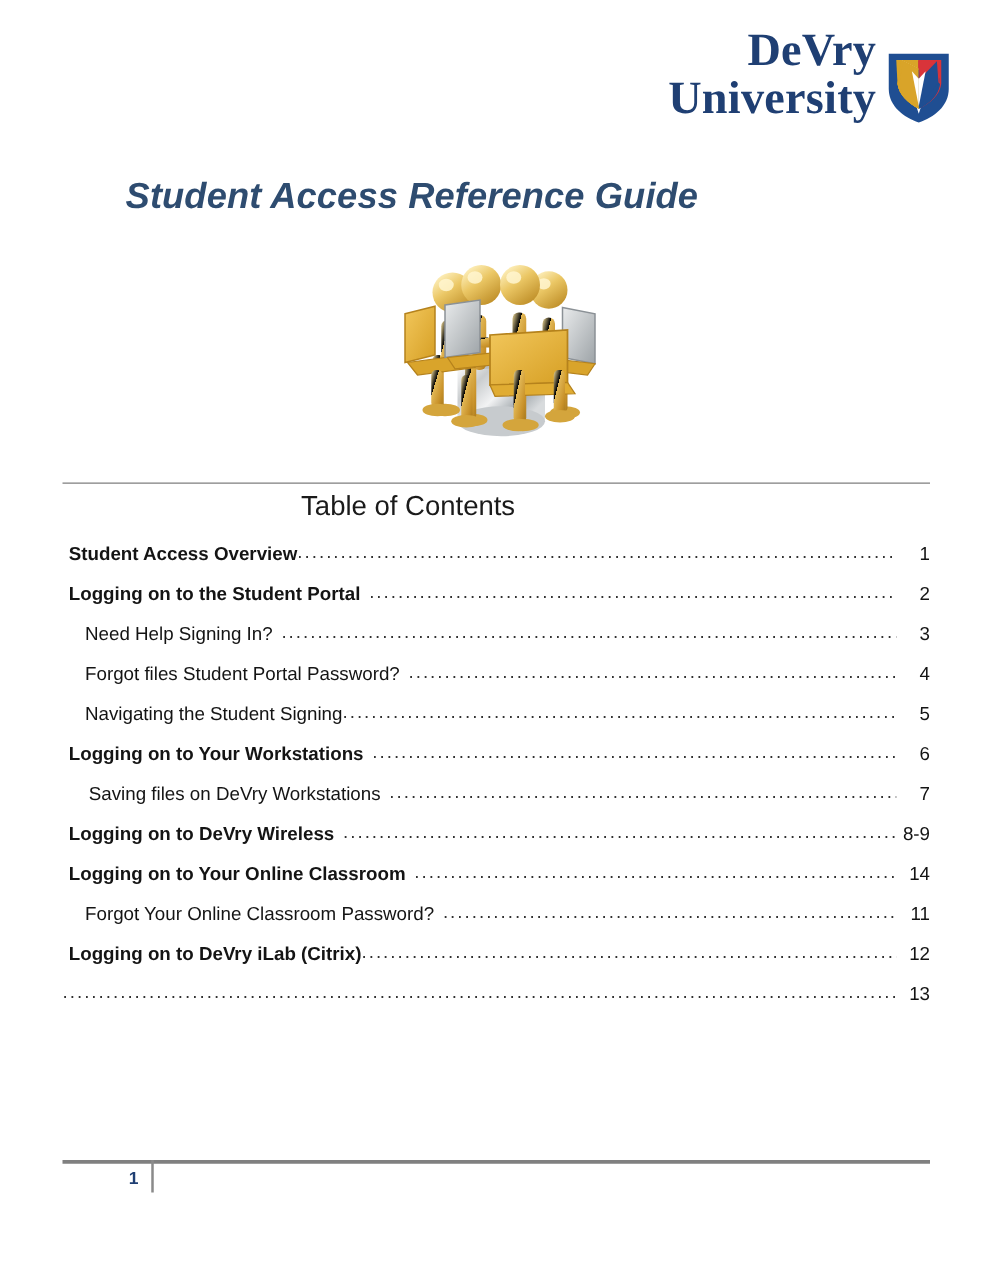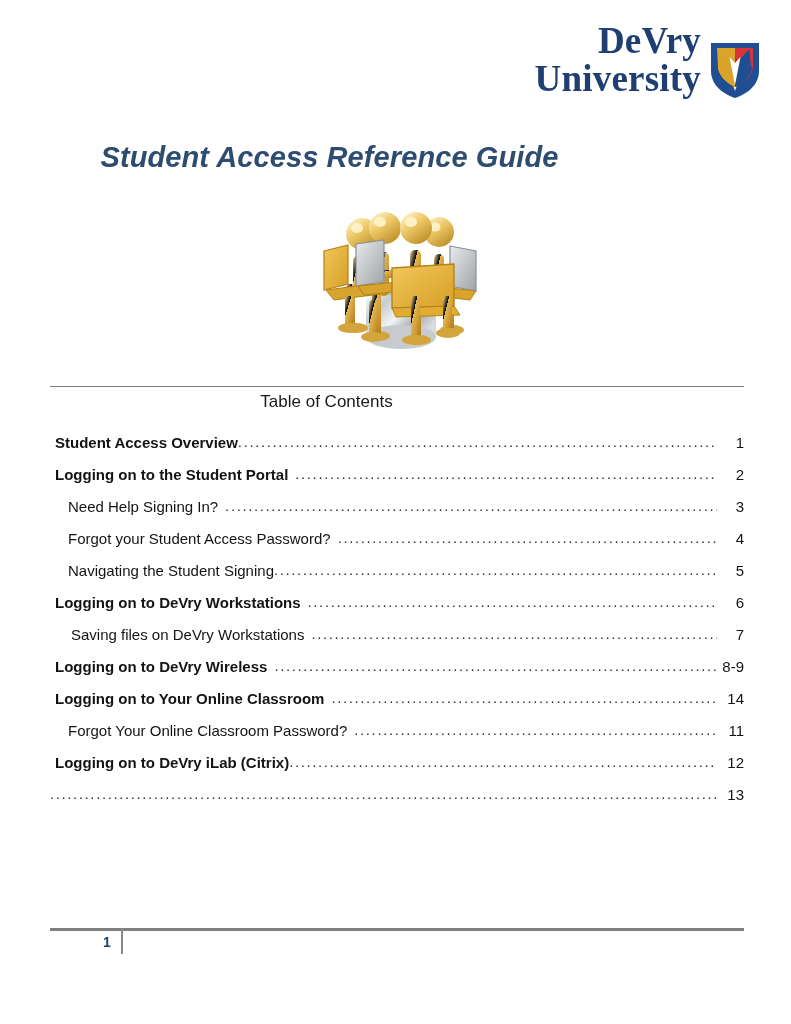--- a/index.html
+++ b/index.html
@@ -84,21 +84,21 @@
     width: 694px;
     height: 1px;
     background: #7F7F7F;
   }
   .toc-heading {
     position: absolute;
     left: 0;
     top: 392px;
     width: 653px;
     text-align: center;
-    font-size: 17px;
+    font-size: 22px;
     color: #1a1a1a;
   }
 
   
   .toc {
     position: absolute;
     left: 50px;
     top: 433px;
     width: 694px;
   }
@@ -345,35 +345,35 @@
     </div>
 
     <div class="toc-row level2">
       <span class="toc-label">Need Help Signing In?</span>
       <span class="toc-gap"></span>
       <span class="toc-dots"></span>
       <span class="toc-page">3</span>
     </div>
 
     <div class="toc-row level2">
-      <span class="toc-label">Forgot your Student Access Password?</span>
+      <span class="toc-label">Forgot files Student Portal Password?</span>
       <span class="toc-gap"></span>
       <span class="toc-dots"></span>
       <span class="toc-page">4</span>
     </div>
 
     <div class="toc-row level2">
       <span class="toc-label">Navigating the Student Signing</span>
       <span class="toc-gap nogap"></span>
       <span class="toc-dots"></span>
       <span class="toc-page">5</span>
     </div>
 
     <div class="toc-row level1">
-      <span class="toc-label">Logging on to DeVry Workstations</span>
+      <span class="toc-label">Logging on to Your Workstations</span>
       <span class="toc-gap"></span>
       <span class="toc-dots"></span>
       <span class="toc-page">6</span>
     </div>
 
     <div class="toc-row level2 indent-more">
       <span class="toc-label">Saving files on DeVry Workstations</span>
       <span class="toc-gap"></span>
       <span class="toc-dots"></span>
       <span class="toc-page">7</span>

